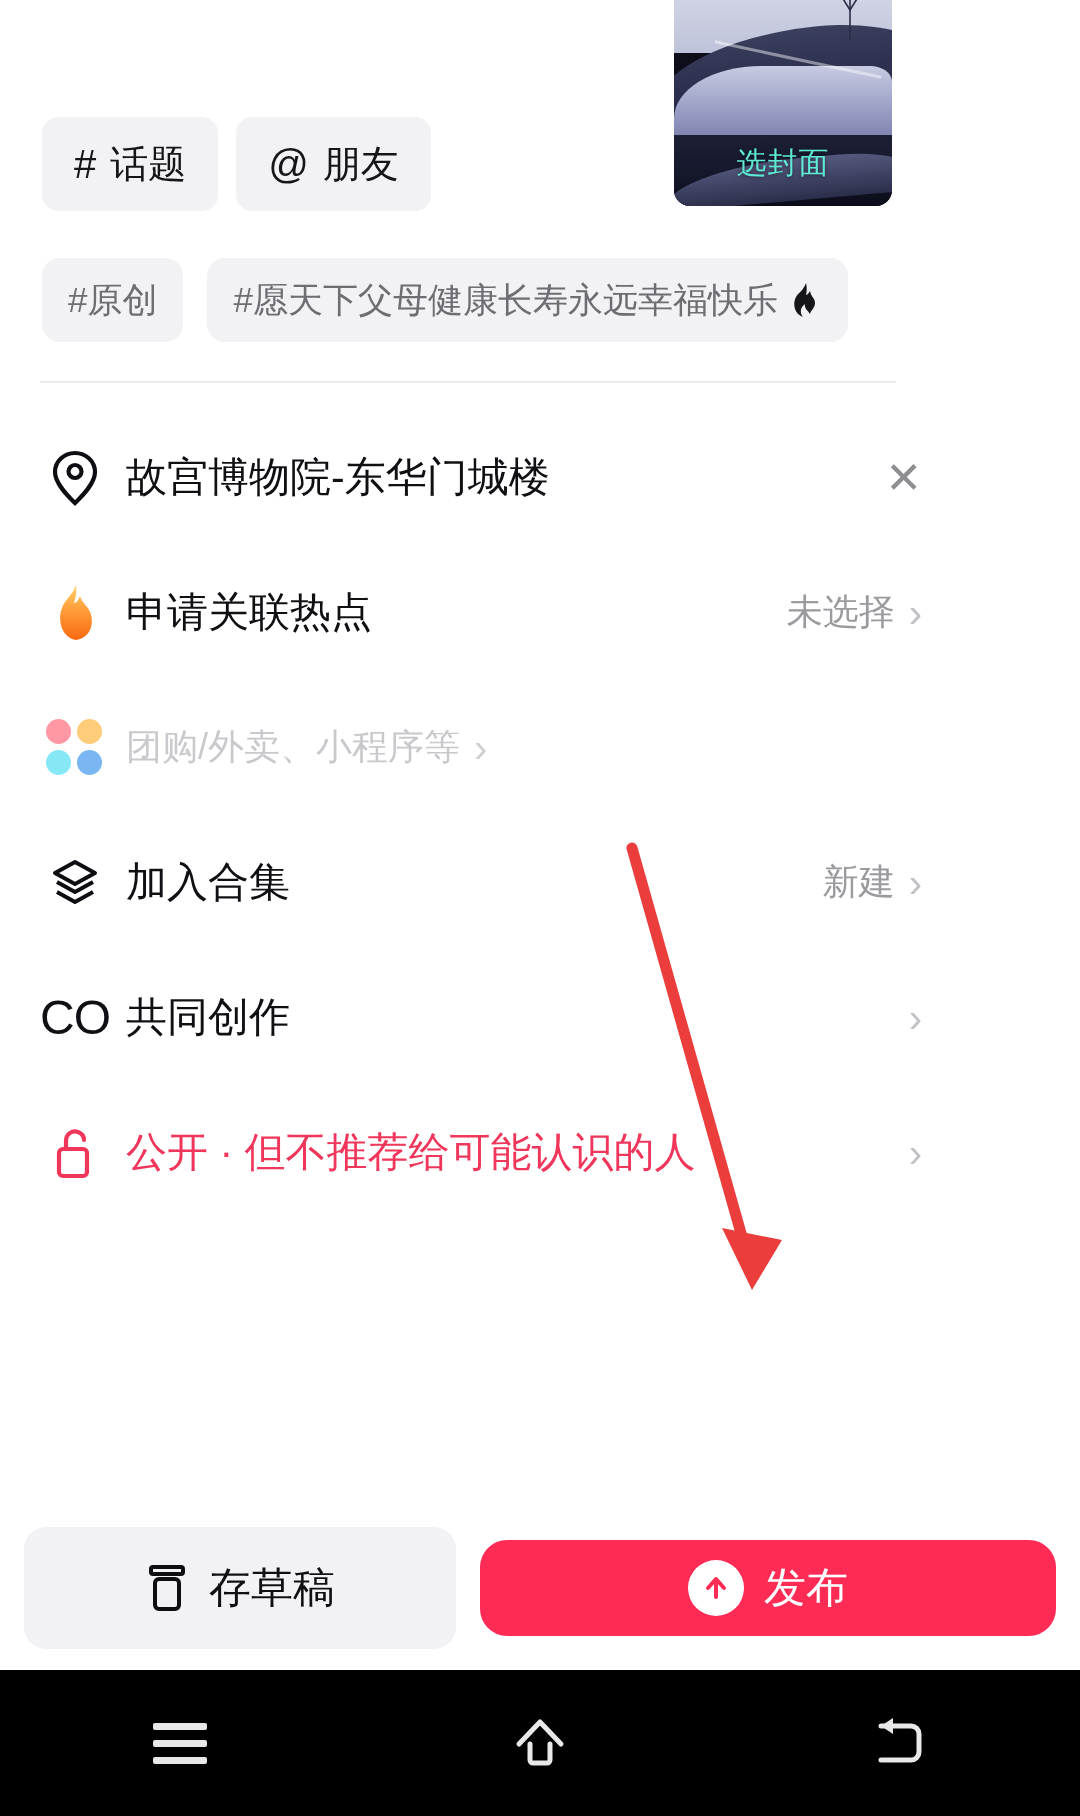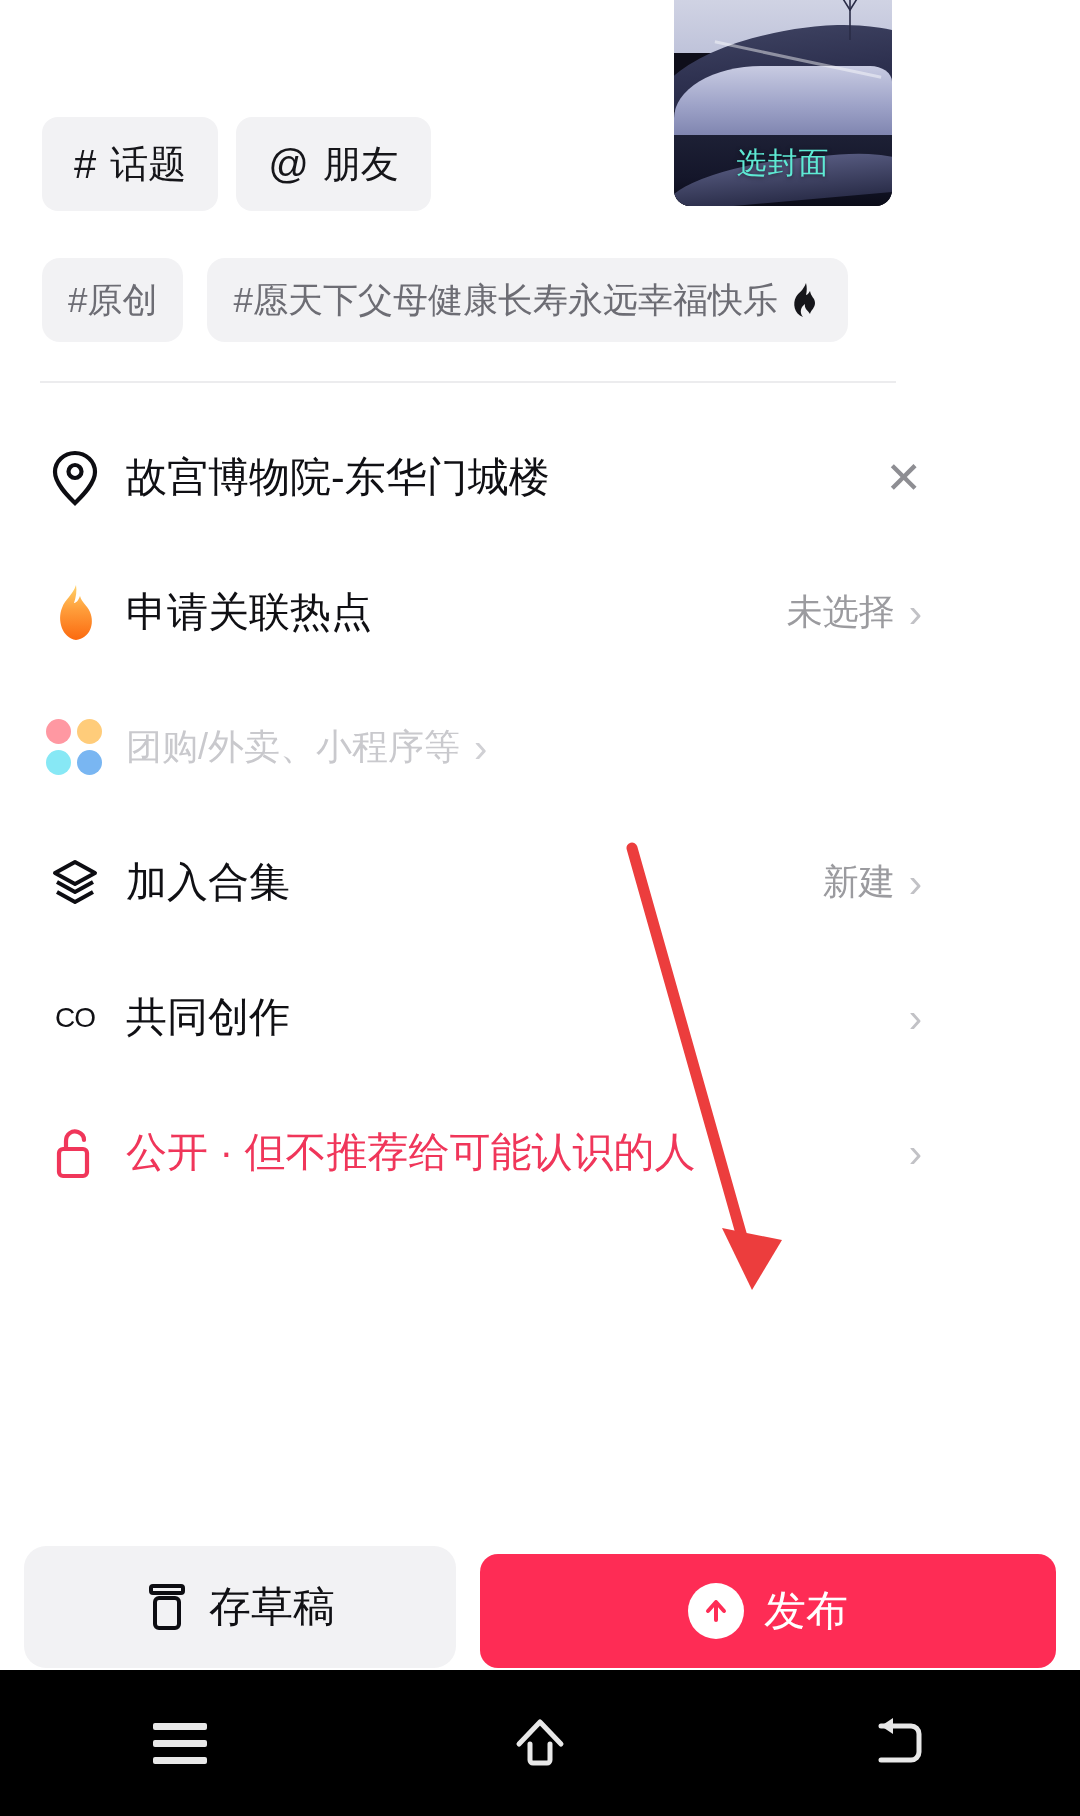--- a/index.html
+++ b/index.html
@@ -138,41 +138,41 @@
   .dots i {
     position: absolute; width: 25px; height: 25px; border-radius: 50%;
     display: block;
   }
   .dots i.d1 { left: 0;    top: 0;    background: #ff98a2; }
   .dots i.d2 { left: 31px; top: 0;    background: #ffcc7a; }
   .dots i.d3 { left: 0;    top: 31px; background: #87e8f5; }
   .dots i.d4 { left: 31px; top: 31px; background: #79b6f2; }
 
   .co-mark {
-    font-size: 28px; color: #101014; letter-spacing: -1px;
+    font-size: 48px; color: #101014; letter-spacing: -1px;
     font-family: "Liberation Sans", sans-serif;
   }
 
   
   .arrow-svg { position: absolute; left: 0; top: 0; width: 1080px; height: 1816px; pointer-events: none; }
 
   
   .bottom-bar {
     position: absolute; left: 0; top: 1508px; width: 1080px; height: 160px;
-    display: flex; align-items: flex-end; padding: 0 24px; gap: 24px;
+    display: flex; align-items: center; padding: 0 24px; gap: 24px;
   }
   .btn-draft {
     flex: 0 0 432px; height: 122px;
     background: #f2f2f4; border-radius: 22px;
     display: flex; align-items: center; justify-content: center; gap: 20px;
     font-size: 42px; color: #101014;
   }
   .btn-publish {
-    flex: 1; height: 114px;
-    background: #fe2c55; border-radius: 18px;
+    flex: 1; height: 96px;
+    background: #fe2c55; border-radius: 27px;
     display: flex; align-items: center; justify-content: center; gap: 20px;
     font-size: 42px; color: #ffffff;
   }
   .pub-circle {
     width: 56px; height: 56px; border-radius: 50%;
     background: #ffffff;
     display: flex; align-items: center; justify-content: center;
   }
 
   

